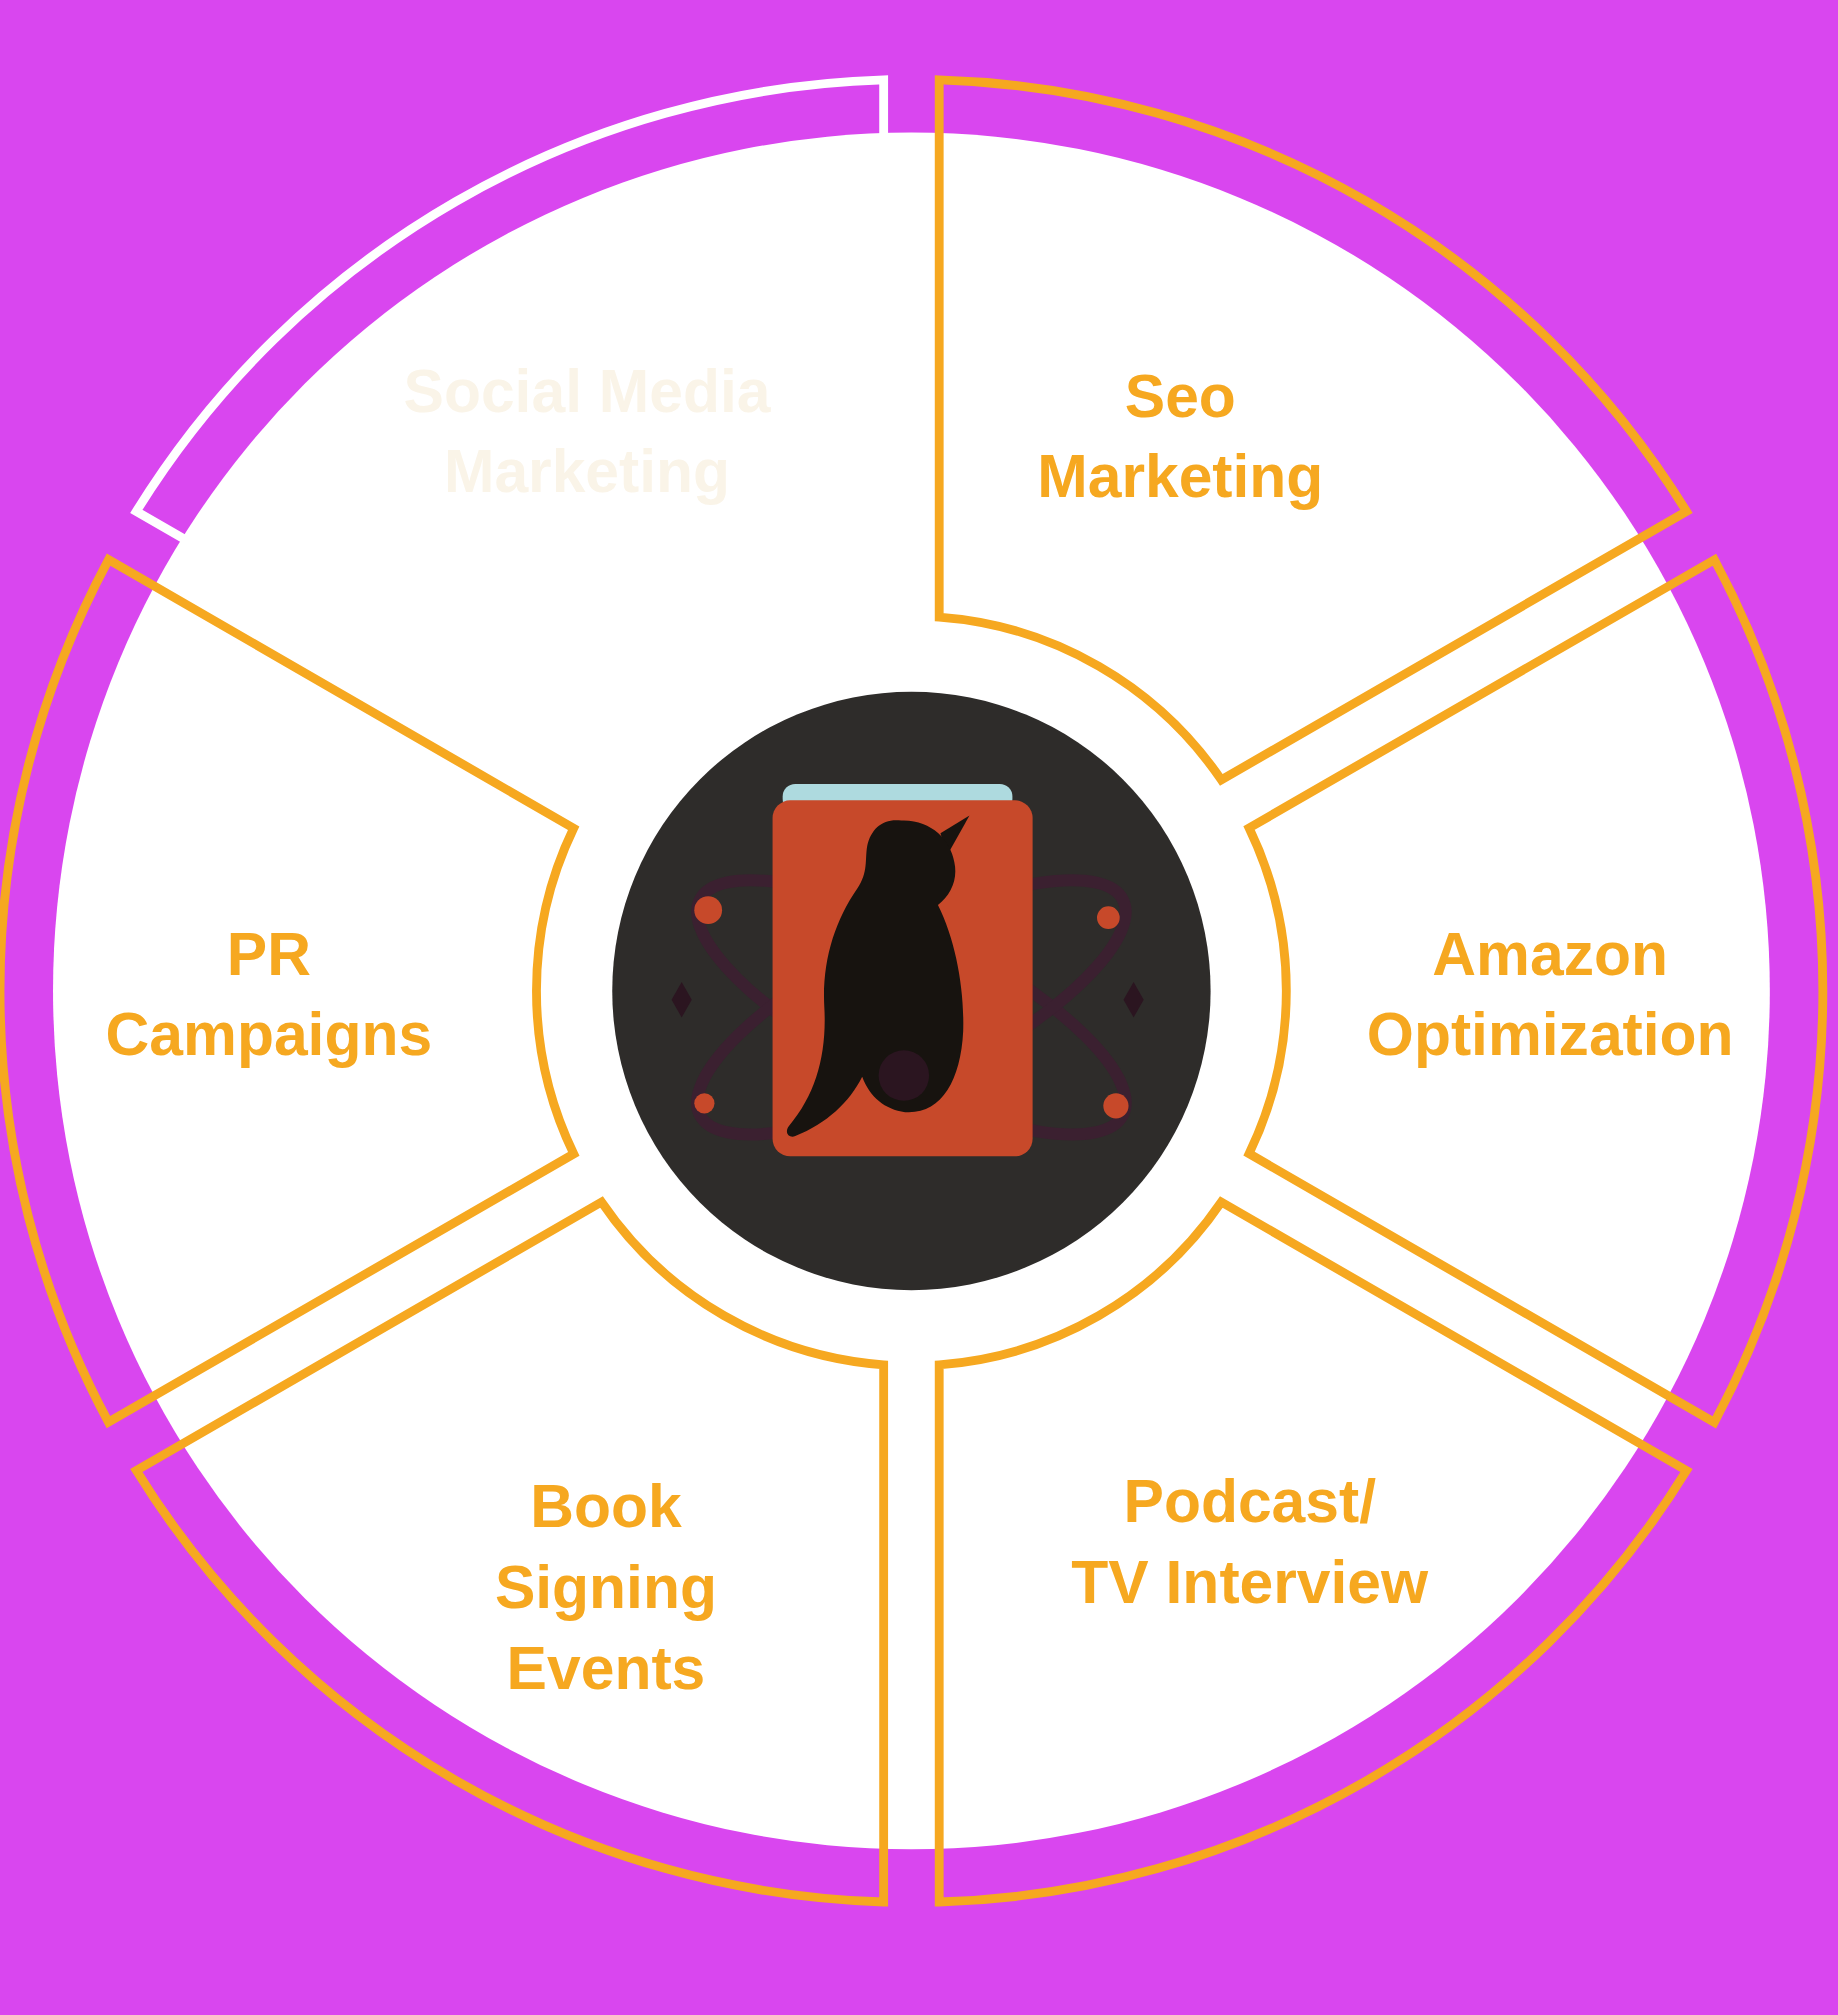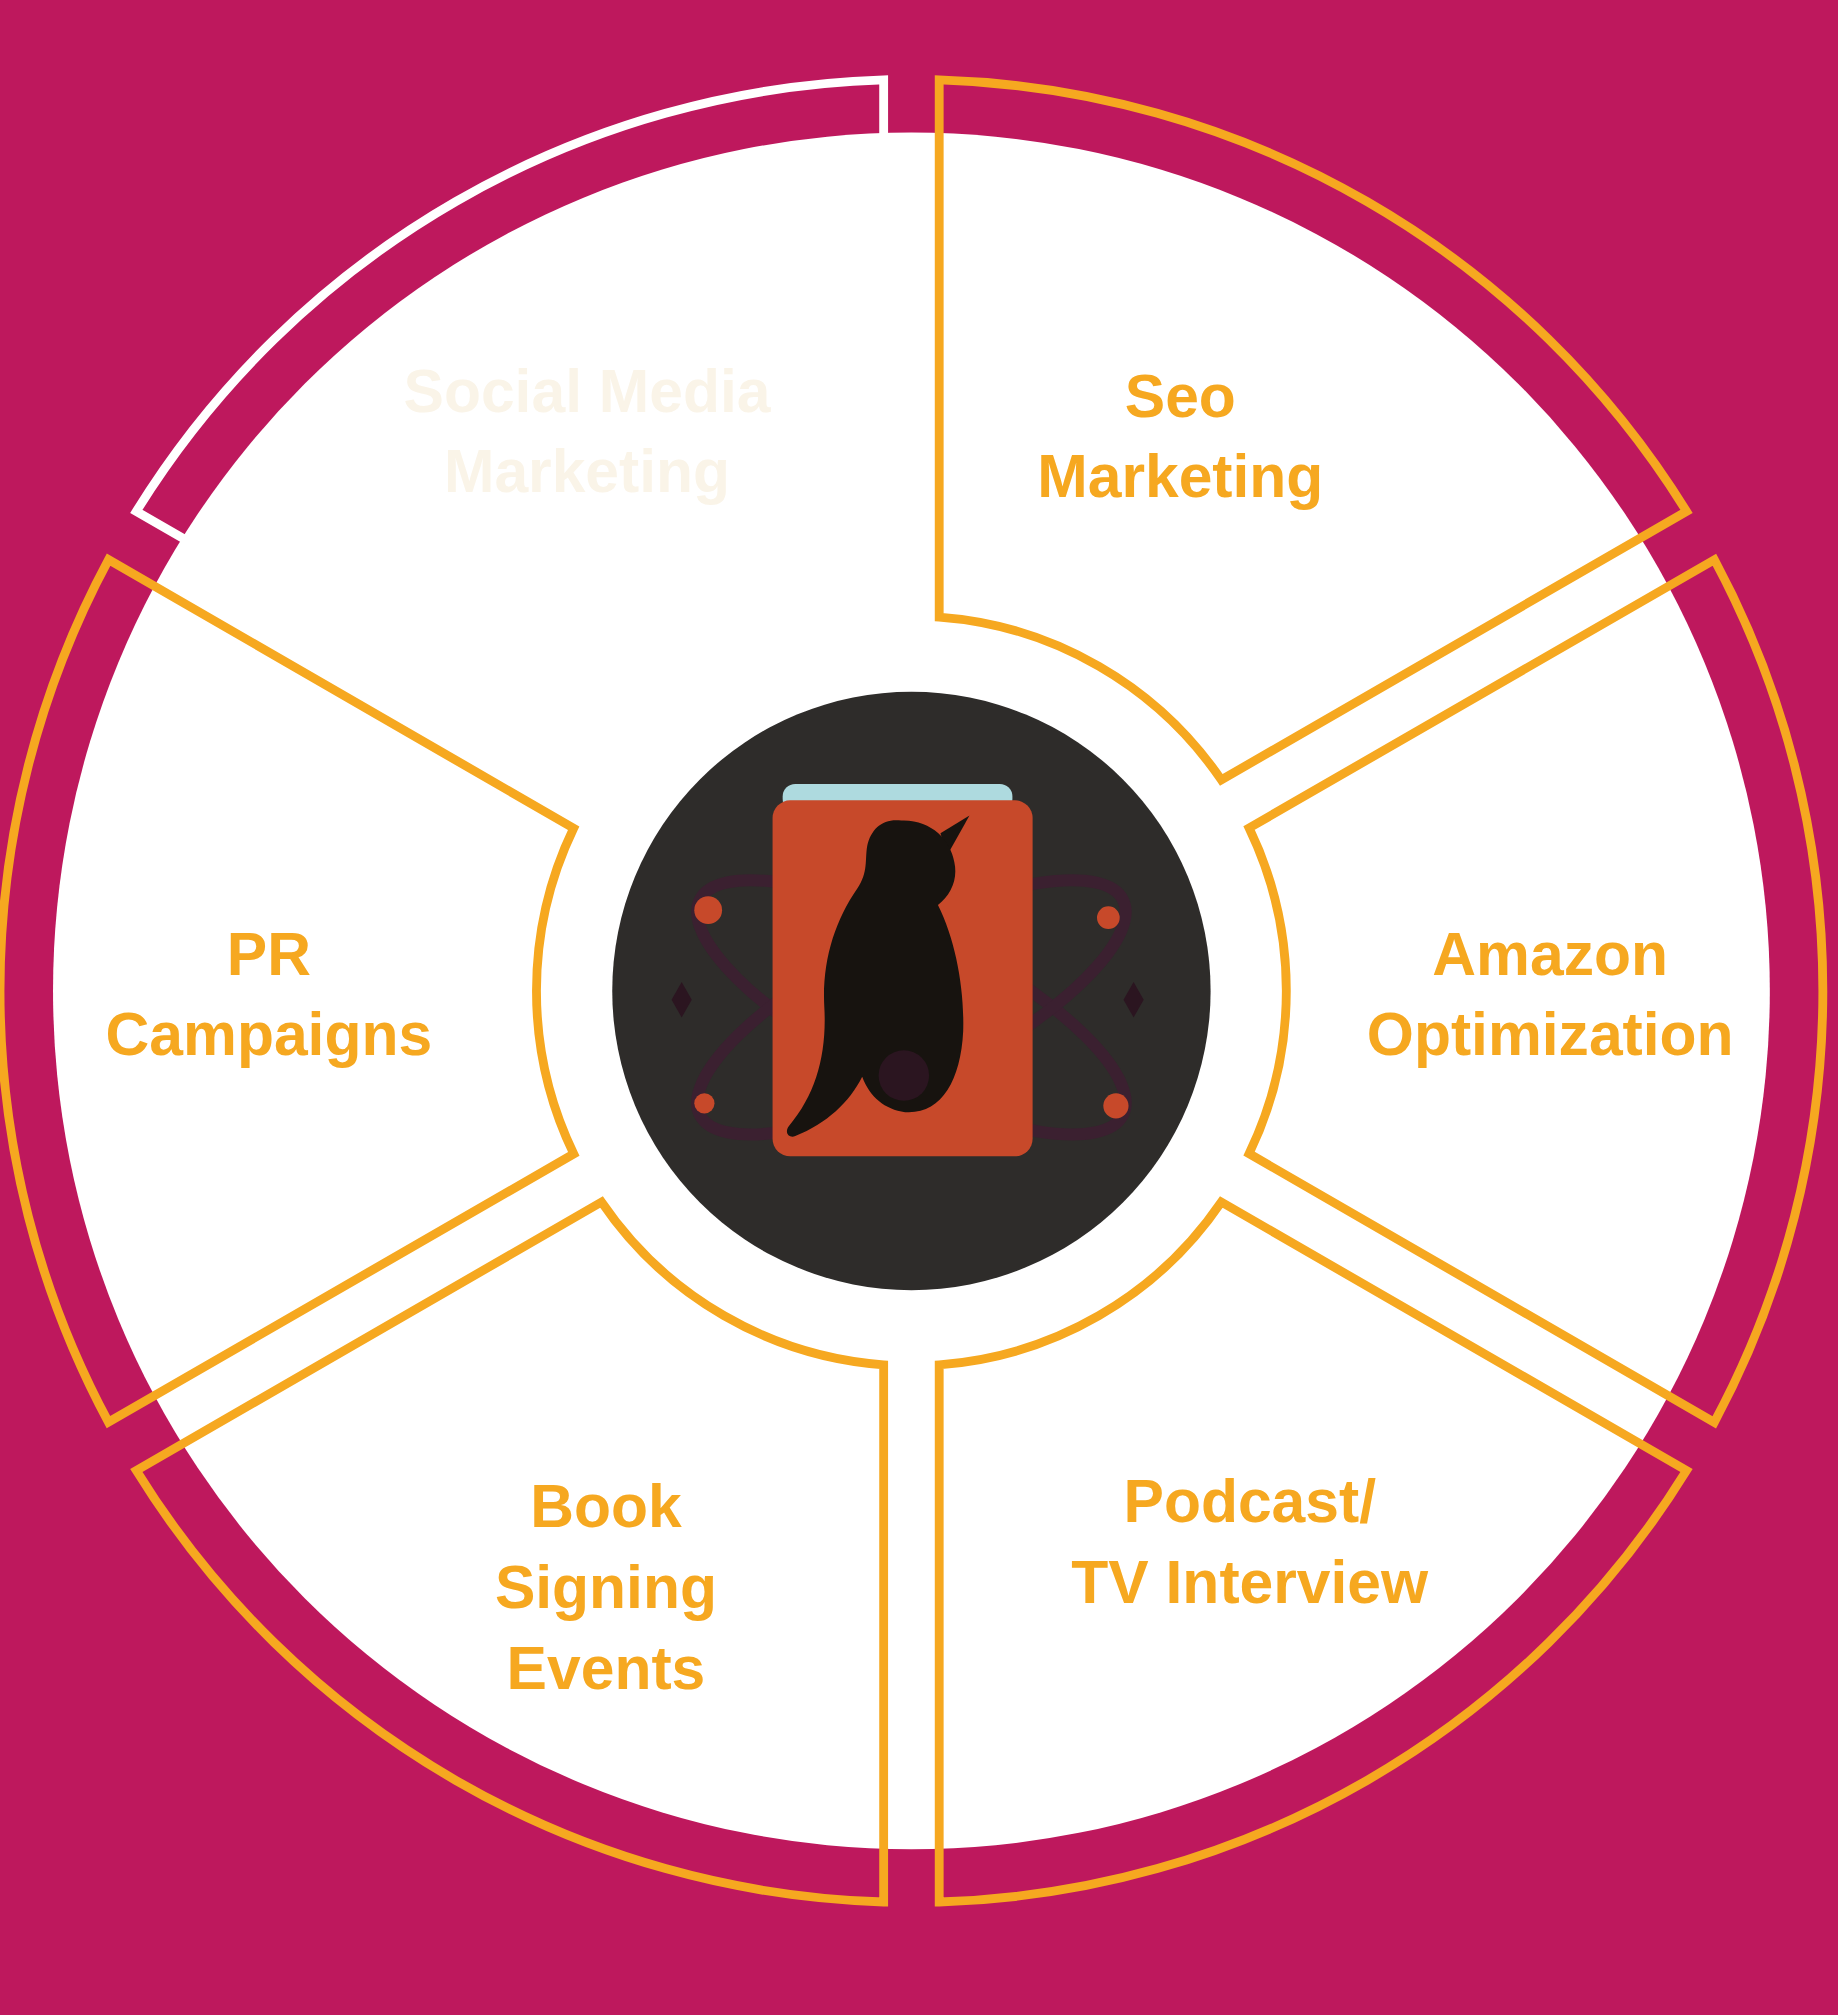--- a/index.html
+++ b/index.html
@@ -3,21 +3,21 @@
 <meta charset="utf-8">
 <style>
   html, body {
     margin: 0;
     padding: 0;
     background: #000000;
   }
   .stage {
     width: 100vw;
     max-width: 100%;
-    background: #be185d;
+    background: #d946ef;
     text-align: center;
   }
   svg {
     display: block;
     width: 100%;
     height: auto;
   }
   .seg-label {
     font-family: "Liberation Sans", sans-serif;
     font-weight: 600;

